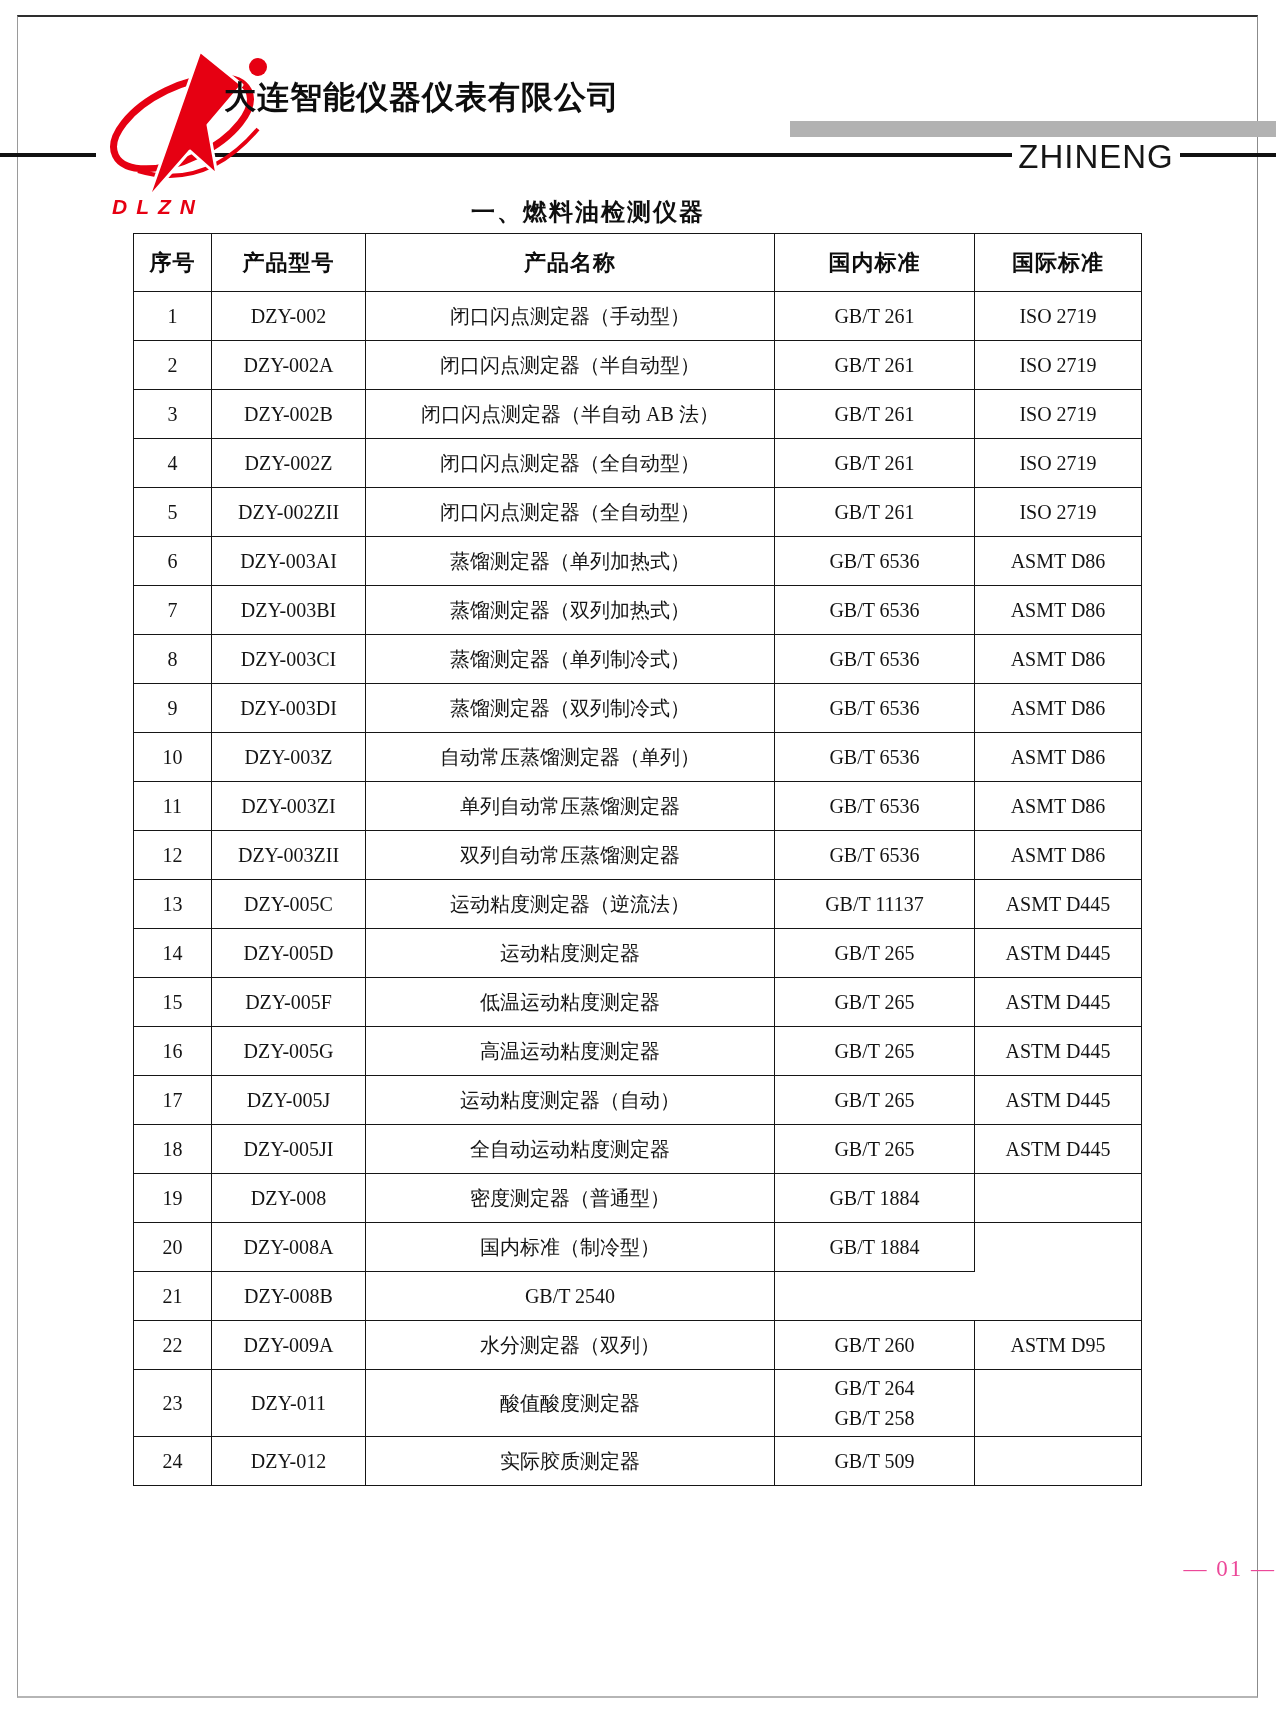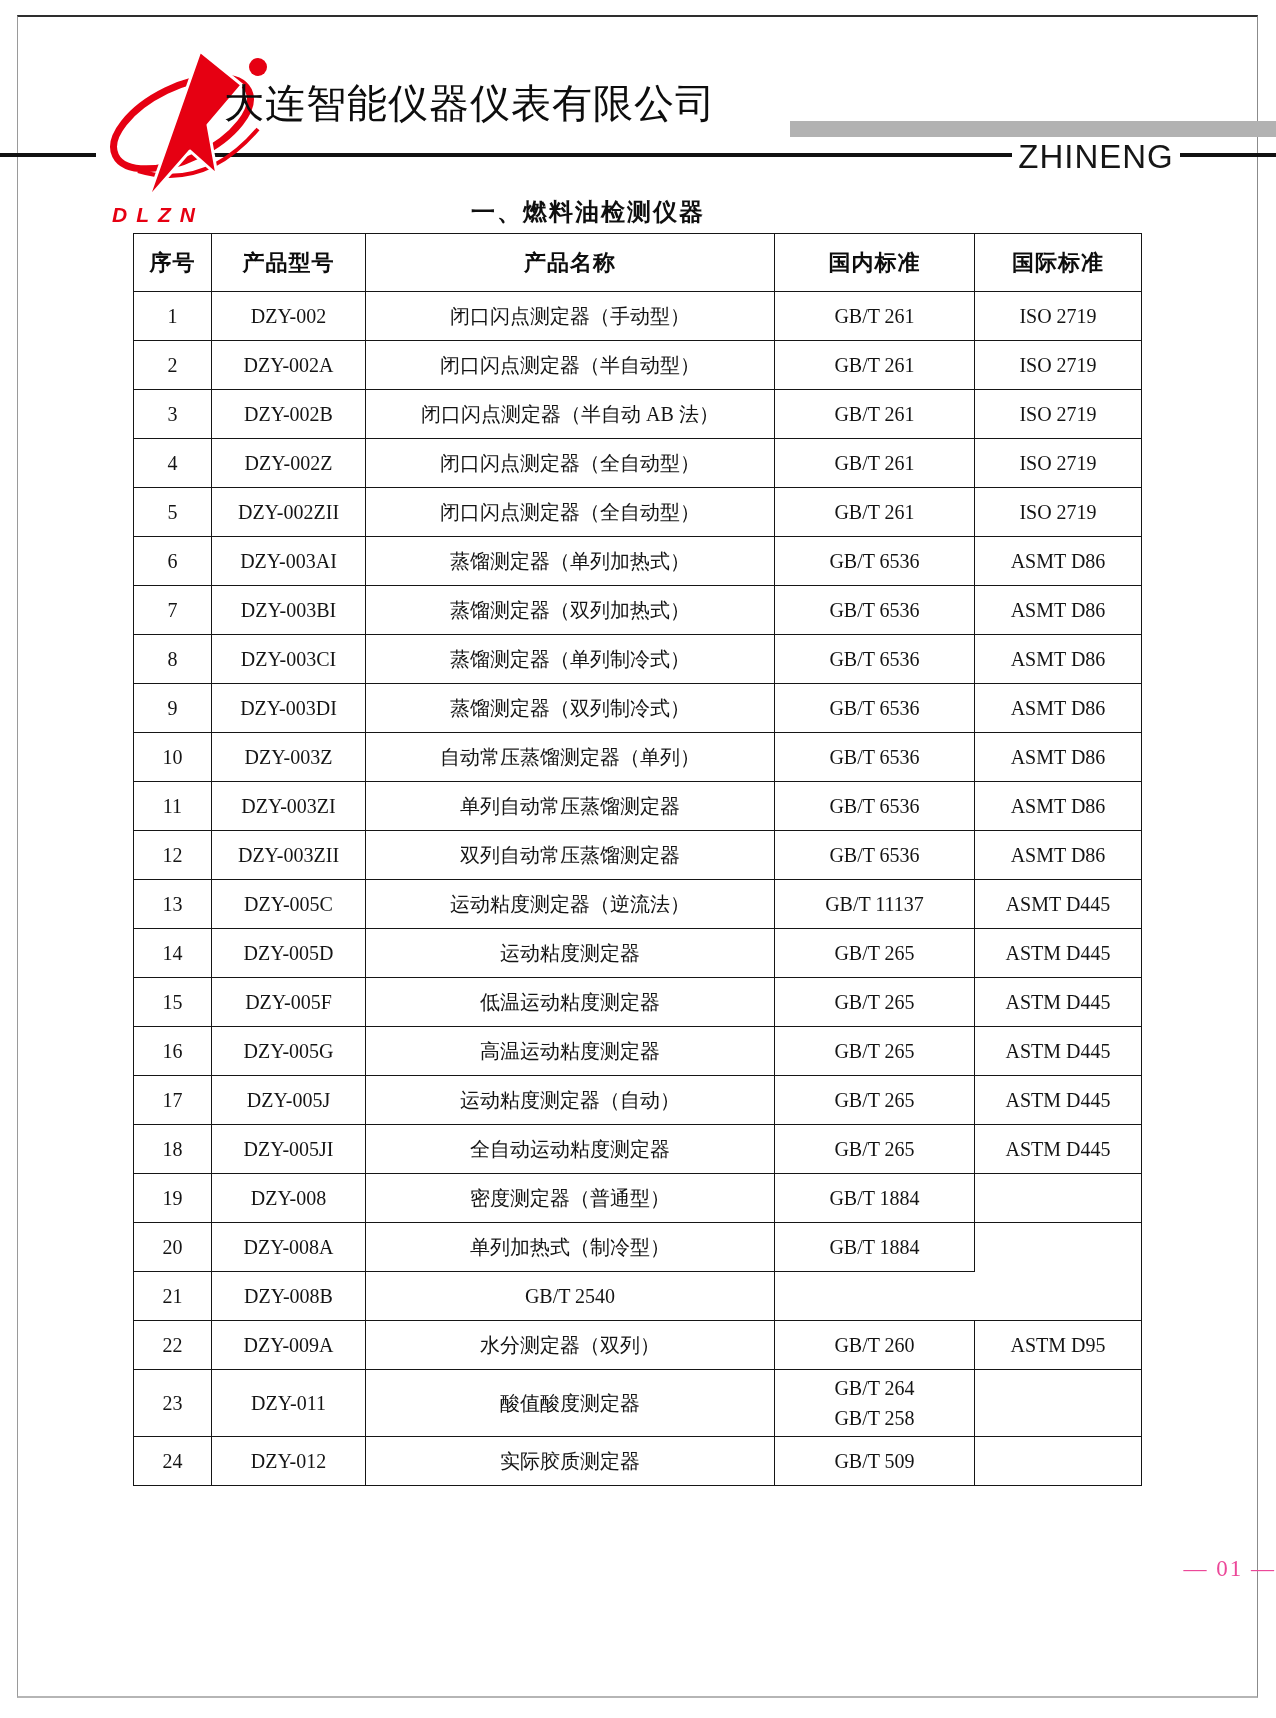--- a/index.html
+++ b/index.html
@@ -11,28 +11,28 @@
   
   .frame {
     position:absolute; left:17px; top:15px; width:1241px; height:1683px;
     border-left:1px solid #9a9a9a; border-right:1px solid #8b8b8b;
     border-bottom:2px solid #b5b5b5; border-top:2px solid #2e2e2e;
     pointer-events:none;
   }
   
   .logo-svg { position:absolute; left:100px; top:45px; width:185px; height:160px; }
   .logo-text {
-    position:absolute; left:112px; top:203px; width:170px;
+    position:absolute; left:112px; top:195px; width:170px;
     font-family:"Liberation Sans","DejaVu Sans",sans-serif;
     font-style:italic; font-weight:bold; font-size:21px; letter-spacing:9px; color:#e60012;
   }
   .company-name {
     position:absolute; left:224px; top:76px; width:520px;
     font-family:"Liberation Sans","DejaVu Sans",sans-serif;
-    font-weight:400; font-size:40px; letter-spacing:1px; color:#0d0d0d; white-space:nowrap;
+    font-weight:700; font-size:32px; letter-spacing:1px; color:#0d0d0d; white-space:nowrap;
   }
   .gray-bar { position:absolute; left:790px; top:121px; width:486px; height:16px; background:#b2b2b2; }
   .rule-seg { position:absolute; top:153px; height:4px; background:#111; }
   .rule-seg.s1 { left:0; width:96px; }
   .rule-seg.s2 { left:213px; width:799px; }
   .rule-seg.s3 { left:1179px; width:97px; }
   .brand-en {
     position:absolute; left:1012px; top:138px; width:168px; text-align:center;
     font-family:"Liberation Sans","DejaVu Sans",sans-serif;
     font-size:33px; font-weight:400; letter-spacing:1px; color:#161616; background:#fff;
@@ -233,21 +233,21 @@
         <div class="trow">
           <div class="tcell col-no">19</div>
           <div class="tcell col-model">DZY-008</div>
           <div class="tcell col-name">密度测定器（普通型）</div>
           <div class="tcell col-domestic">GB/T 1884</div>
           <div class="tcell col-international"></div>
         </div>
         <div class="trow">
           <div class="tcell col-no">20</div>
           <div class="tcell col-model">DZY-008A</div>
-          <div class="tcell col-name">单列加热式（制冷型）</div>
+          <div class="tcell col-name">国内标准（制冷型）</div>
           <div class="tcell col-domestic">GB/T 1884</div>
           <div class="tcell col-international"></div>
         </div>
         <div class="trow">
           <div class="tcell col-no">21</div>
           <div class="tcell col-model">DZY-008B</div>
           <div class="tcell col-domestic">GB/T 2540</div>
           <div class="tcell col-international"></div>
         </div>
         <div class="trow">

